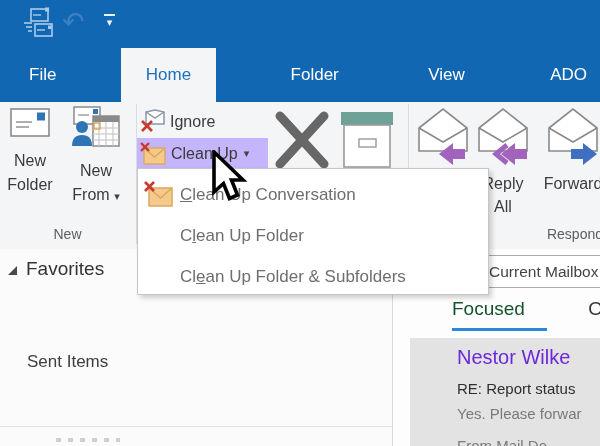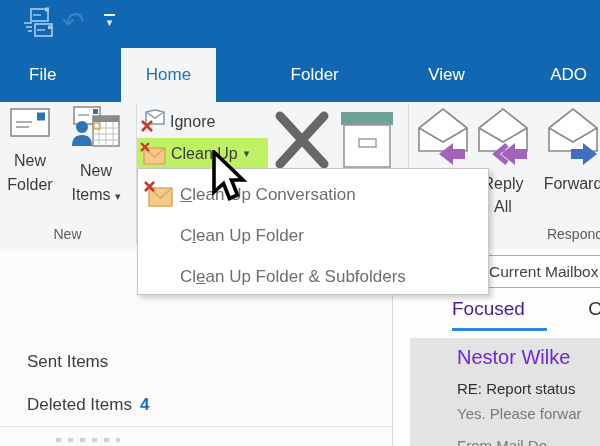--- a/index.html
+++ b/index.html
@@ -27,21 +27,21 @@
   
   .ribbon{position:absolute;top:102px;left:0;right:0;height:147px;background:#F4F5F6;
           border-bottom:1px solid #D5D5D5;color:#3b3b3b;}
   .vsep{position:absolute;top:2px;height:140px;border-left:1px solid #DCDCDC;}
   .group-label{position:absolute;top:124px;font-size:14px;color:#5E5E5E;text-align:center;white-space:nowrap;}
   .bigbtn{position:absolute;top:4px;text-align:center;font-size:16px;line-height:24px;}
   .bigbtn .lbl{margin-top:4px;}
   .caret{font-size:11px;color:#444;}
   .smallbtn{position:absolute;display:flex;align-items:center;font-size:16px;white-space:nowrap;}
   .smallbtn .txt{margin-left:4px;}
-  .cleanup-btn{left:137px;top:36px;width:131px;height:31px;background:#bef264;}
+  .cleanup-btn{left:137px;top:36px;width:131px;height:31px;background:#c4b5fd;}
   .cleanup-btn .caret{margin-left:6px;}
   .ignore-btn{left:139px;top:5px;height:29px;}
   .respbtn{position:absolute;top:4px;width:60px;text-align:center;font-size:16px;line-height:23px;}
 
   
   .menu{position:absolute;top:168px;left:137px;width:352px;height:127px;background:#FFFFFF;
         border:1px solid #C6C6C6;box-shadow:3px 3px 5px rgba(0,0,0,.18);z-index:10;padding-top:5px;box-sizing:border-box;}
   .menu-item{height:41px;display:flex;align-items:center;font-size:17px;color:#6E6E6E;}
   .menu-item .icon-slot{width:42px;display:flex;justify-content:center;}
   .accel{text-decoration:underline;}
@@ -60,21 +60,21 @@
   .count{font-weight:bold;color:#1A6FC0;margin-left:8px;}
   .fav-sep{position:absolute;top:177px;left:0;width:100%;border-top:1px solid #E3E3E3;}
   .smudge{position:absolute;top:189px;left:56px;width:64px;height:4px;opacity:.45;
           background:repeating-linear-gradient(90deg,#9a9a9a 0 5px,transparent 5px 12px);}
 
   .message-list{position:absolute;top:249px;left:394px;right:0;bottom:0;background:#FDFDFD;}
   .search-box{position:absolute;top:6px;left:18px;width:290px;height:31px;background:#fff;
               border:1px solid #ABABAB;line-height:31px;font-size:15.5px;color:#444;white-space:nowrap;}
   .search-box .scope{margin-left:76px;}
   .fo-tabs{position:absolute;top:49px;left:58px;font-size:19px;white-space:nowrap;}
-  .tab-focused{color:#4c1d95;}
+  .tab-focused{color:#14532d;}
   .tab-other{color:#333;margin-left:58px;}
   .focused-underline{position:absolute;top:79px;left:58px;width:95px;height:3px;background:#2B88D8;}
   .email-item{position:absolute;top:89px;left:16px;right:0;bottom:0;background:#E3E3E3;overflow:hidden;}
   .em-sender{position:absolute;top:8px;left:47px;font-size:20px;color:#6d28d9;white-space:nowrap;}
   .em-subject{position:absolute;top:42px;left:47px;font-size:15px;color:#2E2E2E;white-space:nowrap;}
   .em-preview{position:absolute;top:67px;left:47px;font-size:15px;color:#797979;white-space:nowrap;}
   .em-preview2{position:absolute;top:99px;left:47px;height:9px;overflow:hidden;font-size:15px;color:#797979;white-space:nowrap;}
 
   .cursor{position:absolute;left:210px;top:150px;z-index:20;}
 </style>
@@ -134,21 +134,21 @@
         <line x1="42" y1="16" x2="42" y2="40" stroke="#c9c9c9" stroke-width="1.2"></line>
         <line x1="22" y1="22" x2="48" y2="22" stroke="#c9c9c9" stroke-width="1.2"></line>
         <line x1="22" y1="28" x2="48" y2="28" stroke="#c9c9c9" stroke-width="1.2"></line>
         <line x1="22" y1="34" x2="48" y2="34" stroke="#c9c9c9" stroke-width="1.2"></line>
         <rect x="23" y="17" width="6" height="6" fill="none" stroke="#D9A454" stroke-width="1.4"></rect>
         <circle cx="11" cy="21" r="6" fill="#2E75B6"></circle>
         <path d="M1,40 q0,-11 10,-11 q10,0 10,11 Z" fill="#2E75B6"></path>
       </svg>
       <div class="lbl">
         <div>New</div>
-        <div><span>Items</span> <span class="caret">▾</span></div>
+        <div><span>From</span> <span class="caret">▾</span></div>
       </div>
     </div>
 
     <div class="group-label" style="left:0;width:135px;">New</div>
     <div class="vsep" style="left:136px;"></div>
 
     <div class="smallbtn ignore-btn">
       <svg width="27" height="25" viewBox="0 0 27 25">
         <path d="M7,3 l9,-2 9,2 v12 h-18 Z" fill="#fff" stroke="#8A97AB" stroke-width="1.5"></path>
         <path d="M7,3 L16,9 L25,3" fill="none" stroke="#8A97AB" stroke-width="1.5"></path>
@@ -212,25 +212,26 @@
         <path d="M2,22 L26,36 L50,22" fill="none" stroke="#8a8a8a" stroke-width="1.6"></path>
         <polygon points="50,48 36,37 36,43 24,43 24,53 36,53 36,59" fill="#3F6FC1"></polygon>
       </svg>
       <div>Forward</div>
     </div>
 
     <div class="group-label" style="left:505px;width:140px;">Respond</div>
   </div>
 
   <div class="folder-pane">
+    <div class="fav-header">
+      <span class="tri"></span>
+      <span>Favorites</span>
+    </div>
     <div class="folder-item fi-sent">
       <span class="nm">Sent Items</span><span class="count"></span>
-    </div>
-    <div class="folder-item fi-del">
-      <span class="nm">Deleted Items</span><span class="count">4</span>
     </div>
     <div class="fav-sep"></div>
     <div class="smudge"></div>
   </div>
 
   <div class="message-list">
     <div class="search-box">
       <span class="scope">Current Mailbox</span>
     </div>
     <div class="fo-tabs">

